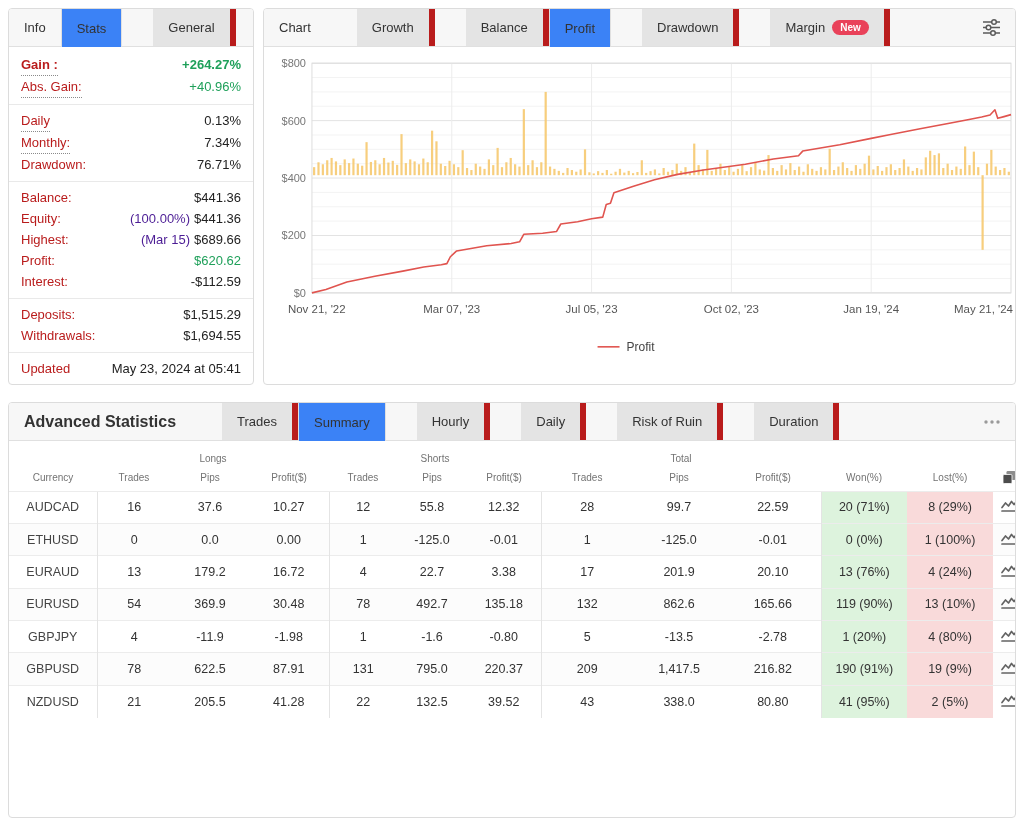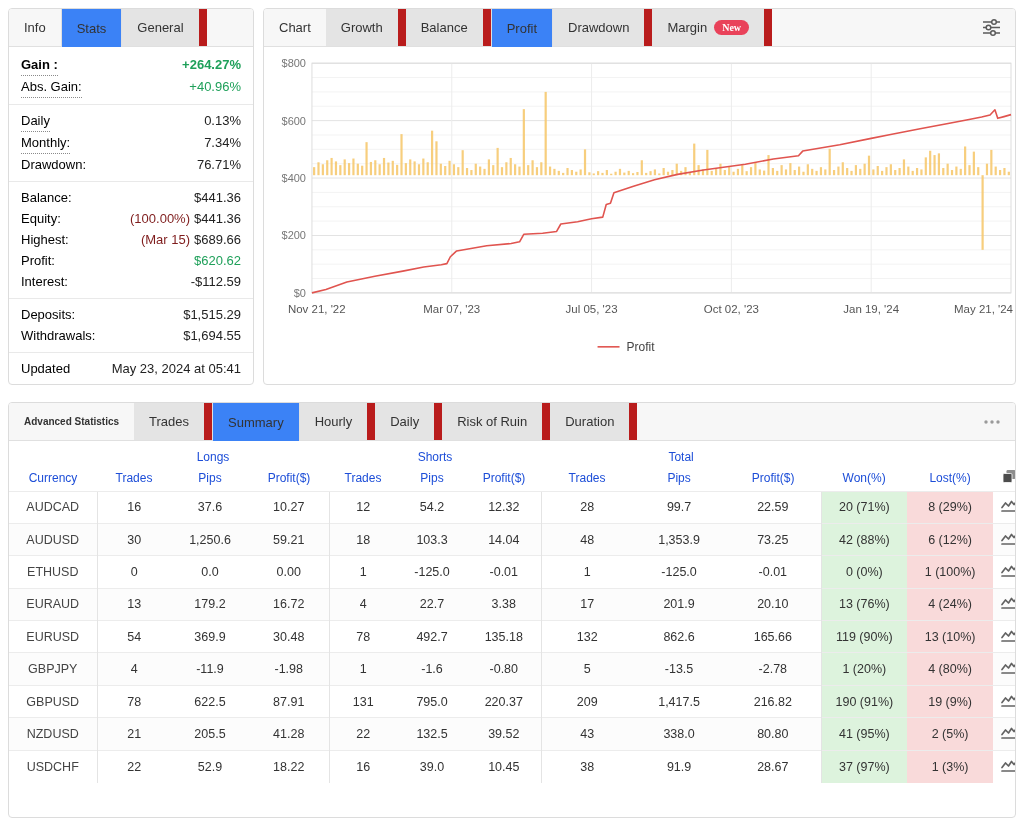--- a/index.html
+++ b/index.html
@@ -20,49 +20,49 @@
   .tabstrip {
     display:flex; align-items:stretch; height:38px; flex:none;
     background:#f7f7f7; border-bottom:1px solid #e0e0e0; position:relative;
   }
   .tab {
     display:flex; align-items:center; gap:7px;
     padding:0 15px; font-size:13px; color:#333; white-space:nowrap;
     border-right:1px solid #f0f0f0; cursor:pointer;
   }
   .tab.plain  { background:transparent; border-right:none; }
-  .tab.inactive { background:#e4e4e4; border-right:8px solid #b91c1c; }
+  .tab.inactive { background:#e4e4e4; border-right:6px solid #b91c1c;margin-left:31px; }
   .tab.active { background:#3b82f6; margin-bottom:-1px; z-index:2; border-left:1px solid #e0e0e0; border-right:1px solid #e0e0e0; }
-  .tab.title-tab { font-weight:bold; background:transparent; border-right:none; font-size:10px; cursor:default; }
+  .tab.title-tab { font-weight:bold; background:transparent; border-right:none; font-size:16px; cursor:default; }
   .badge {
     background:#e9425a; color:#fff; font-size:10px; line-height:15px;
-    padding:0 8px; border-radius:9px; font-weight:bold;font-family:Liberation Serif, serif;
+    padding:0 8px; border-radius:9px; font-weight:bold;
   }
   .strip-right { margin-left:auto; display:flex; align-items:center; padding-right:13px; gap:10px; }
   .icon-btn { display:flex; align-items:center; cursor:pointer; }
 
   
   .stats-body { flex:1; display:flex; flex-direction:column; justify-content:space-between; padding:2px 0 4px 0; }
   .sgroup { padding:5px 12px 6px 12px; border-bottom:1px solid #e9e9e9; }
   .sgroup:last-child { border-bottom:none; }
   .srow { display:flex; justify-content:space-between; align-items:baseline; line-height:21px; font-size:13px; }
-  .slabel { color:#000000; }
+  .slabel { color:#b91c1c; }
   .slabel.dotted { border-bottom:1px dotted #8a8a8a; cursor:help; }
   .slabel.bold { font-weight:bold; }
   .sval { color:#222; text-align:right; }
   .sval.green { color:#1fa05a; }
   .sval.bold { font-weight:bold; }
-  .paren { color:#7f1d1d; font-style:normal; margin-right:4px; }
+  .paren { color:#4c1d95; font-style:normal; margin-right:4px; }
 
   
   .chart-area { flex:1; position:relative; }
 
   
   .adv-table { width:100%; border-collapse:collapse; table-layout:fixed; }
-  .adv-table thead th { font-weight:normal; color:#1d4ed8; font-size:12px; padding:0 4px; }
+  .adv-table thead th { font-weight:normal; color:#737373; font-size:10px; padding:0 4px; }
   .adv-table thead tr.grp-row th { height:24px; vertical-align:bottom; padding-bottom:1px; }
   .adv-table thead tr.col-row th { height:26px; vertical-align:middle; }
   .adv-table tbody td {
     text-align:center; height:32.4px; font-size:12.5px;
     border-top:1px solid #ececec; padding:0 4px; color:#333;
   }
   .adv-table tbody tr:nth-child(even) td { background:#fcfcfc; }
   .adv-table td.gb { border-left:1px solid #e4e4e4; }
   .adv-table td.cur { color:#444; }
   .adv-table td.won { background:#ddf3dd !important; }
@@ -475,45 +475,27 @@
                 </svg></th>
             </tr>
           </thead>
           <tbody>
             <tr>
               <td class="cur">AUDCAD</td>
               <td class="gb n">16</td>
               <td class="g">37.6</td>
               <td class="g">10.27</td>
               <td class="gb n">12</td>
-              <td class="g">54.2</td>
+              <td class="g">55.8</td>
               <td class="g">12.32</td>
               <td class="gb n">28</td>
               <td class="g">99.7</td>
               <td class="g">22.59</td>
               <td class="won gb">20 (71%)</td>
               <td class="lost">8 (29%)</td>
-              <td><svg width="19" height="15" viewBox="0 0 19 15">
-                  <polyline points="2,9.5 5.5,5 8.5,8 11.5,3.5 14,6.5 17,3" fill="none" stroke="#636363" stroke-width="1.7" stroke-linecap="round" stroke-linejoin="round"></polyline>
-                  <line x1="2" y1="13" x2="17" y2="13" stroke="#636363" stroke-width="1.7" stroke-linecap="round"></line>
-                </svg></td>
-            </tr>
-            <tr>
-              <td class="cur">AUDUSD</td>
-              <td class="gb n">30</td>
-              <td class="g">1,250.6</td>
-              <td class="g">59.21</td>
-              <td class="gb n">18</td>
-              <td class="g">103.3</td>
-              <td class="g">14.04</td>
-              <td class="gb n">48</td>
-              <td class="g">1,353.9</td>
-              <td class="g">73.25</td>
-              <td class="won gb">42 (88%)</td>
-              <td class="lost">6 (12%)</td>
               <td><svg width="19" height="15" viewBox="0 0 19 15">
                   <polyline points="2,9.5 5.5,5 8.5,8 11.5,3.5 14,6.5 17,3" fill="none" stroke="#636363" stroke-width="1.7" stroke-linecap="round" stroke-linejoin="round"></polyline>
                   <line x1="2" y1="13" x2="17" y2="13" stroke="#636363" stroke-width="1.7" stroke-linecap="round"></line>
                 </svg></td>
             </tr>
             <tr>
               <td class="cur">ETHUSD</td>
               <td class="gb n">0</td>
               <td class="g">0.0</td>
               <td class="n">0.00</td>
@@ -613,35 +595,17 @@
               <td class="gb n">43</td>
               <td class="g">338.0</td>
               <td class="g">80.80</td>
               <td class="won gb">41 (95%)</td>
               <td class="lost">2 (5%)</td>
               <td><svg width="19" height="15" viewBox="0 0 19 15">
                   <polyline points="2,9.5 5.5,5 8.5,8 11.5,3.5 14,6.5 17,3" fill="none" stroke="#636363" stroke-width="1.7" stroke-linecap="round" stroke-linejoin="round"></polyline>
                   <line x1="2" y1="13" x2="17" y2="13" stroke="#636363" stroke-width="1.7" stroke-linecap="round"></line>
                 </svg></td>
             </tr>
-            <tr>
-              <td class="cur">USDCHF</td>
-              <td class="gb n">22</td>
-              <td class="g">52.9</td>
-              <td class="g">18.22</td>
-              <td class="gb n">16</td>
-              <td class="g">39.0</td>
-              <td class="g">10.45</td>
-              <td class="gb n">38</td>
-              <td class="g">91.9</td>
-              <td class="g">28.67</td>
-              <td class="won gb">37 (97%)</td>
-              <td class="lost">1 (3%)</td>
-              <td><svg width="19" height="15" viewBox="0 0 19 15">
-                  <polyline points="2,9.5 5.5,5 8.5,8 11.5,3.5 14,6.5 17,3" fill="none" stroke="#636363" stroke-width="1.7" stroke-linecap="round" stroke-linejoin="round"></polyline>
-                  <line x1="2" y1="13" x2="17" y2="13" stroke="#636363" stroke-width="1.7" stroke-linecap="round"></line>
-                </svg></td>
-            </tr>
           </tbody>
         </table>
       </div>
   </section>
 </div>
 
 </body></html>

